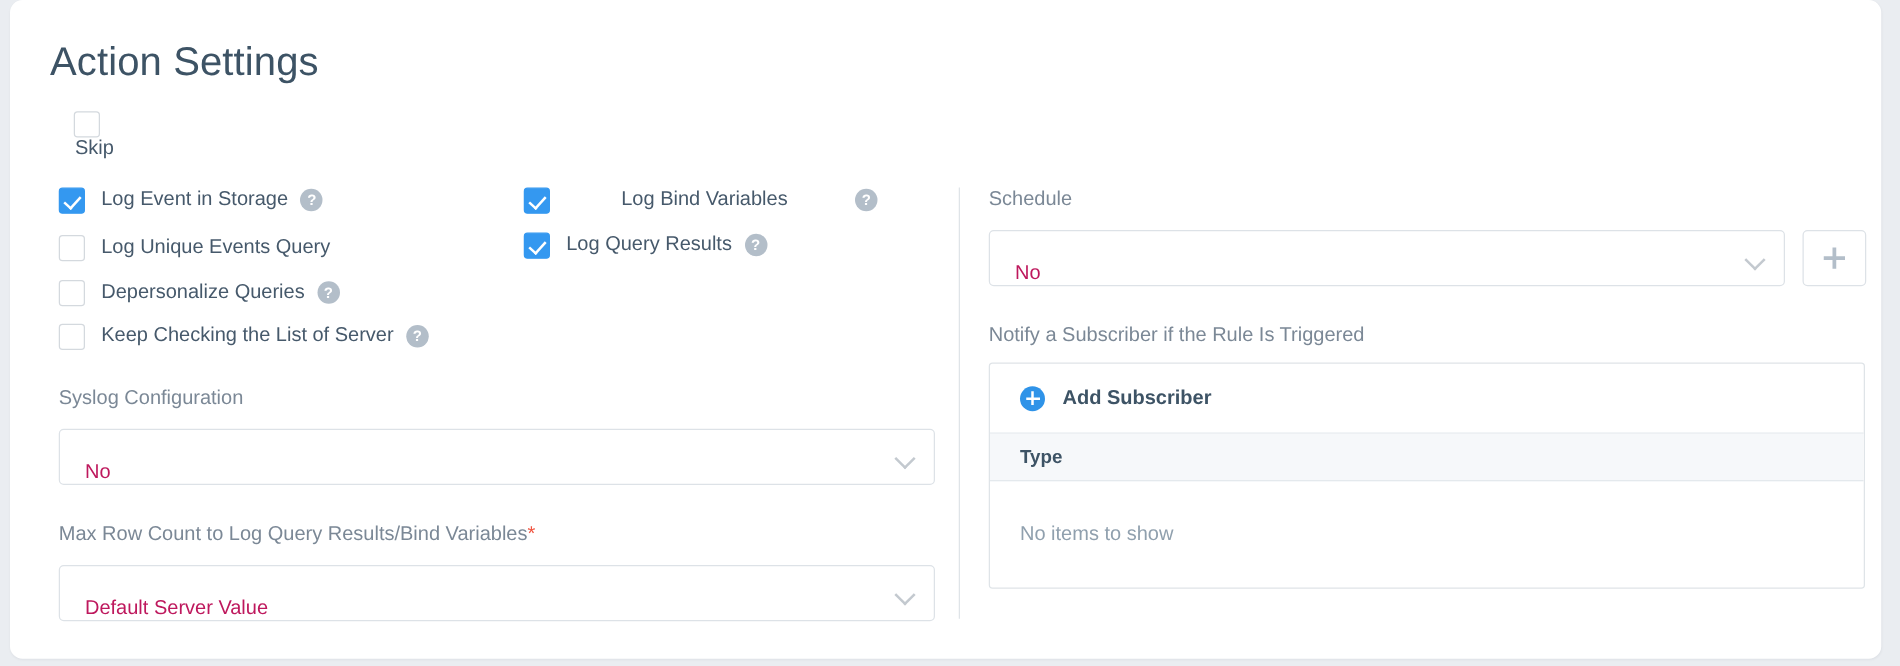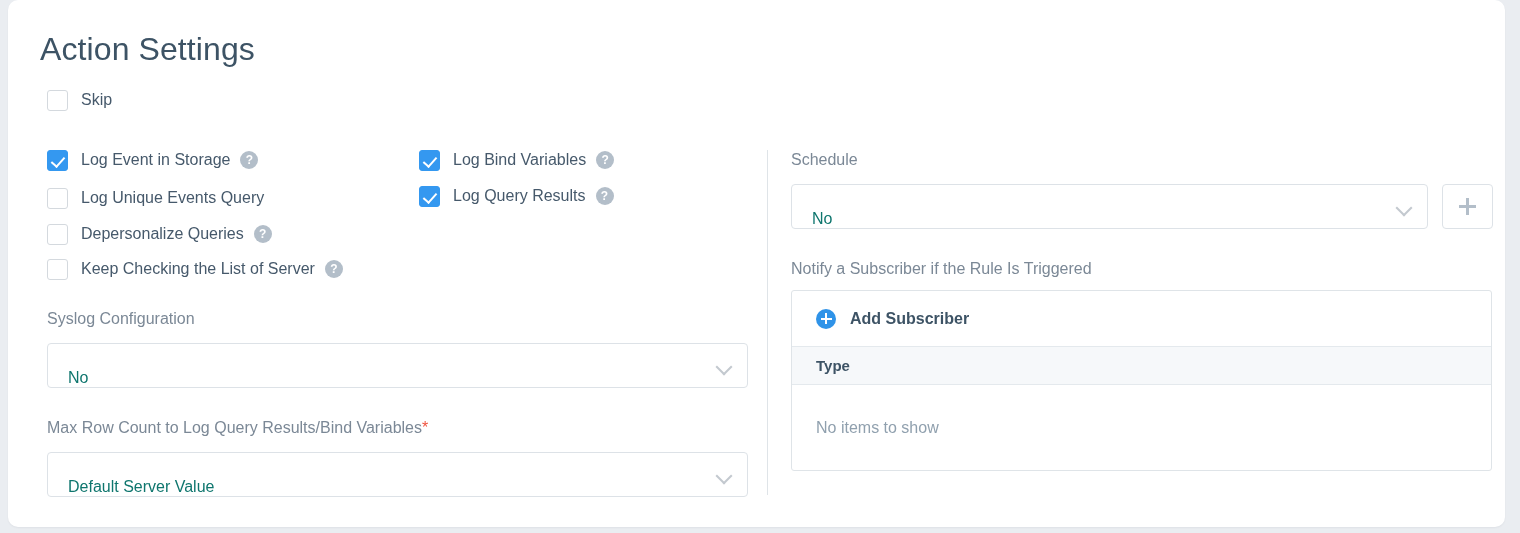--- a/index.html
+++ b/index.html
@@ -101,21 +101,21 @@
     background: #ffffff;
     border: 1px solid #dde2e7;
     border-radius: 4px;
     display: flex;
     align-items: center;
     padding: 0 14px 0 20px;
   }
   .select .val {
     flex: 1 1 auto;
     font-size: 16px;
-    color: #0f766e;
+    color: #be185d;
     white-space: nowrap;
     overflow: hidden;
     margin-top: 24px;
   }
   .chev {
     width: 18px;
     height: 18px;
     flex: 0 0 auto;
     position: relative;
   }
@@ -232,21 +232,21 @@
     color: #90a0ae;
   }
 </style>
 </head>
 <body>
 
 <div id="card">
 
   <div id="page-title">Action Settings</div>
 
-  <div class="cb-row" style="left:39px; top:89px;">
+  <div class="cb-row" style="left:39px; top:89px;flex-direction:column;">
     <span class="cb"></span>
     <span class="cb-label">Skip</span>
   </div>
 
   <div class="cb-row" style="left:39px; top:149px;">
     <span class="cb checked"></span>
     <span class="cb-label">Log Event in Storage</span>
     <span class="help">?</span>
   </div>
 
@@ -260,21 +260,21 @@
     <span class="cb-label">Depersonalize Queries</span>
     <span class="help">?</span>
   </div>
 
   <div class="cb-row" style="left:39px; top:258px;">
     <span class="cb"></span>
     <span class="cb-label">Keep Checking the List of Server</span>
     <span class="help">?</span>
   </div>
 
-  <div class="cb-row" style="left:411px; top:149px;">
+  <div class="cb-row" style="left:411px; top:149px;gap:44px;">
     <span class="cb checked"></span>
     <span class="cb-label">Log Bind Variables</span>
     <span class="help">?</span>
   </div>
 
   <div class="cb-row" style="left:411px; top:185px;">
     <span class="cb checked"></span>
     <span class="cb-label">Log Query Results</span>
     <span class="help">?</span>
   </div>

